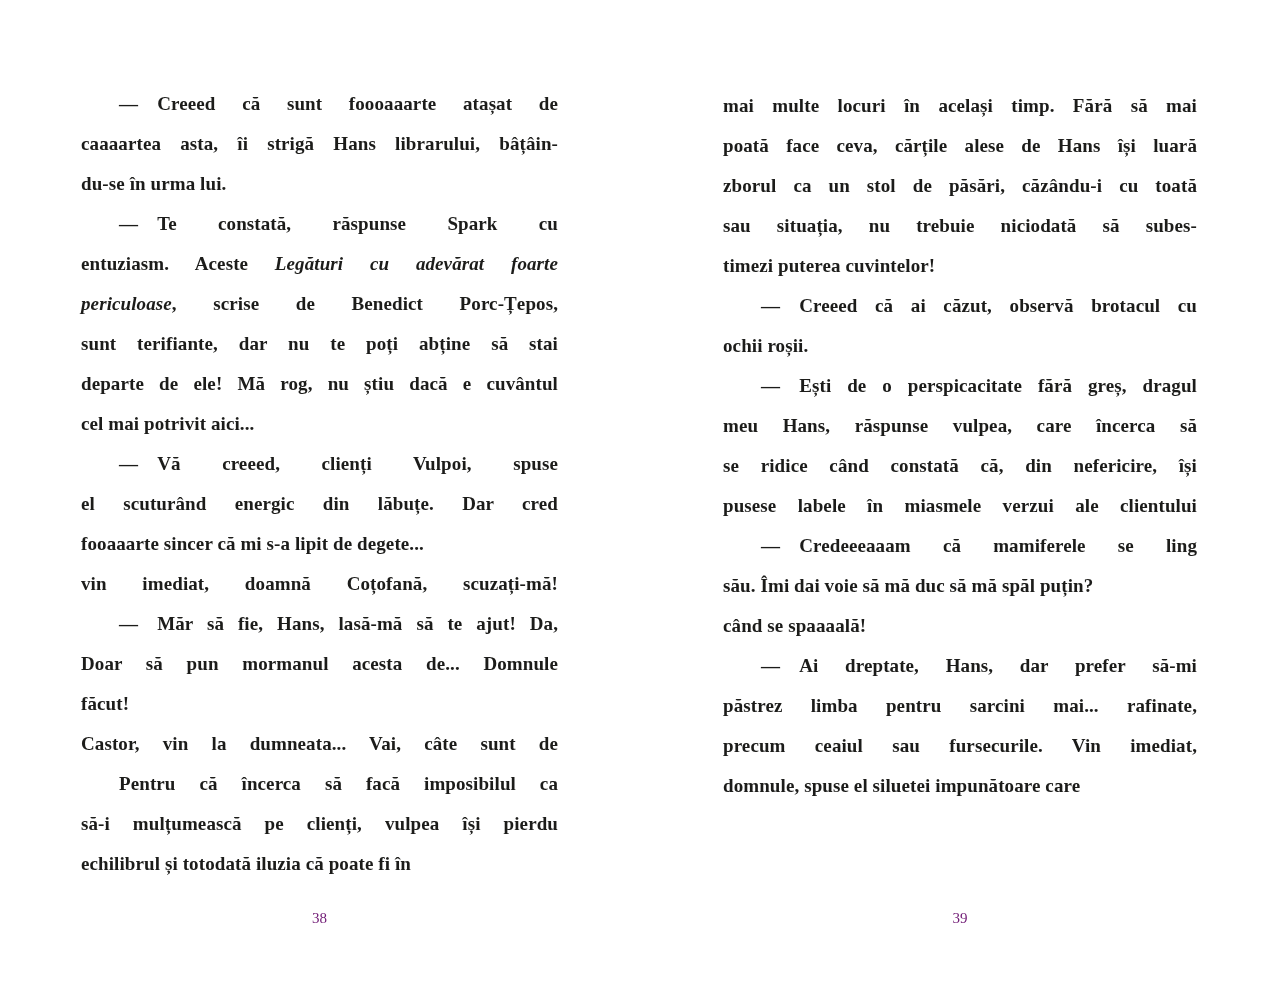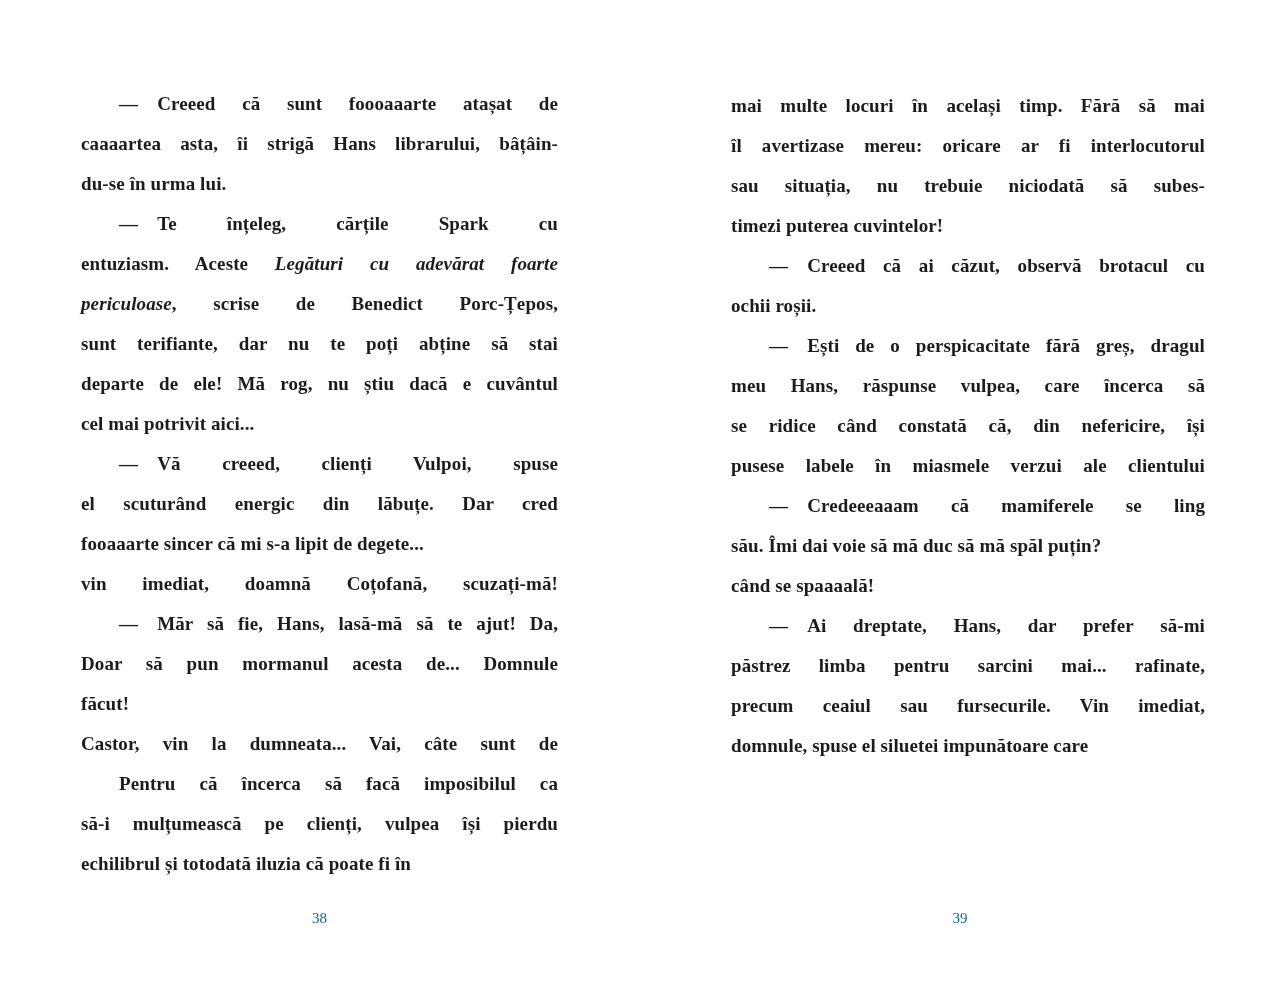--- a/index.html
+++ b/index.html
@@ -12,52 +12,52 @@
     color: #1c1c1a;
   }
   .page {
     position: absolute; top: 0; height: 984px;
   }
   .page-left  { left: 0px;   width: 640px; }
   .page-right { left: 640px; width: 640px; }
 
   .text-block { position: absolute; }
   .page-left  .text-block { left: 81px; top: 84px; width: 477px; }
-  .page-right .text-block { left: 91px; top: 86px; width: 474px; }
+  .page-right .text-block { left: 83px; top: 86px; width: 474px; }
 
   .line {
     font-size: 19px;
     line-height: 40px;
     text-align: justify;
     text-align-last: justify;
     letter-spacing: 0.1px;
     font-weight: bold;
   }
   .line.last   { text-align-last: left; }
   .line.indent { padding-left: 38px; }
   em { font-style: italic; }
 
   .page-number {
     position: absolute; top: 906px;
     font-size: 15px; line-height: 24px;
     text-align: center;
-    color: #0369a1;
+    color: #701a75;
   }
   .page-left  .page-number { left: 81px; width: 477px; }
   .page-right .page-number { left: 83px; width: 474px; text-align: center; }
 </style>
 </head>
 <body>
 
 <div class="page page-left">
   <div class="text-block">
       <div class="line indent">— Creeed că sunt foooaaarte atașat de</div>
       <div class="line">caaaartea asta, îi strigă Hans librarului, bâțâin-</div>
       <div class="line last">du-se în urma lui.</div>
-      <div class="line indent">— Te înțeleg, cărțile Spark cu</div>
+      <div class="line indent">— Te constată, răspunse Spark cu</div>
       <div class="line">entuziasm. Aceste <em>Legături cu adevărat foarte</em></div>
       <div class="line"><em>periculoase</em>, scrise de Benedict Porc-Țepos,</div>
       <div class="line">sunt terifiante, dar nu te poți abține să stai</div>
       <div class="line">departe de ele! Mă rog, nu știu dacă e cuvântul</div>
       <div class="line last">cel mai potrivit aici...</div>
       <div class="line indent">— Vă creeed, clienți Vulpoi, spuse</div>
       <div class="line">el scuturând energic din lăbuțe. Dar cred</div>
       <div class="line last">fooaaarte sincer că mi s-a lipit de degete...</div>
       <div class="line">vin imediat, doamnă Coțofană, scuzați-mă!</div>
       <div class="line indent">— Măr să fie, Hans, lasă-mă să te ajut! Da,</div>
@@ -67,21 +67,22 @@
       <div class="line indent">Pentru că încerca să facă imposibilul ca</div>
       <div class="line">să-i mulțumească pe clienți, vulpea își pierdu</div>
       <div class="line last">echilibrul și totodată iluzia că poate fi în</div>
     </div>
   <div class="page-number">38</div>
 </div>
 
 <div class="page page-right">
   <div class="text-block">
       <div class="line">mai multe locuri în același timp. Fără să mai</div>
-      <div class="line">îl avertizase mereu: oricare ar fi interlocutorul</div>
+      <div class="line">poată face ceva, cărțile alese de Hans își luară</div>
+      <div class="line">zborul ca un stol de păsări, căzându-i cu toată</div>
       <div class="line">sau situația, nu trebuie niciodată să subes-</div>
       <div class="line last">timezi puterea cuvintelor!</div>
       <div class="line indent">— Creeed că ai căzut, observă brotacul cu</div>
       <div class="line last">ochii roșii.</div>
       <div class="line indent">— Ești de o perspicacitate fără greș, dragul</div>
       <div class="line">meu Hans, răspunse vulpea, care încerca să</div>
       <div class="line">se ridice când constată că, din nefericire, își</div>
       <div class="line">pusese labele în miasmele verzui ale clientului</div>
       <div class="line indent">— Credeeeaaam că mamiferele se ling</div>
       <div class="line last">său. Îmi dai voie să mă duc să mă spăl puțin?</div>

